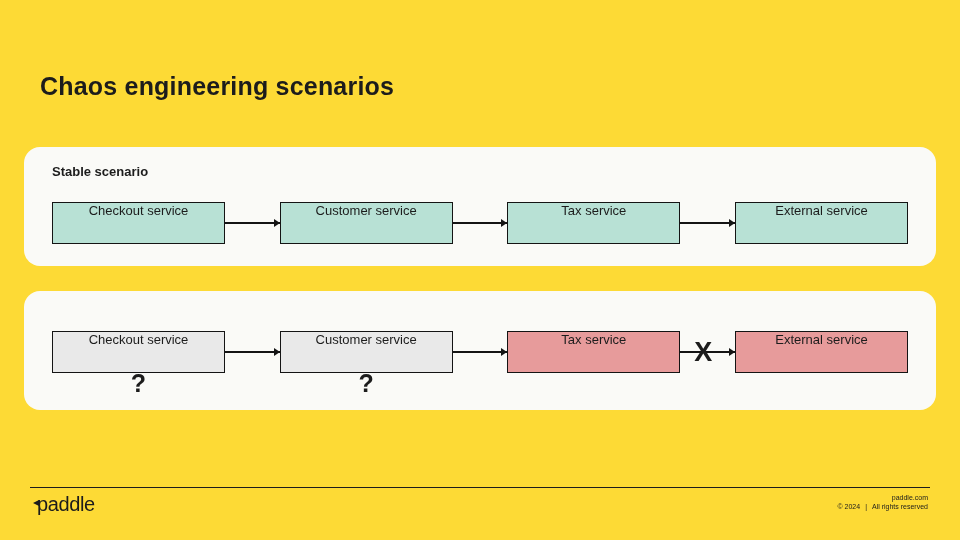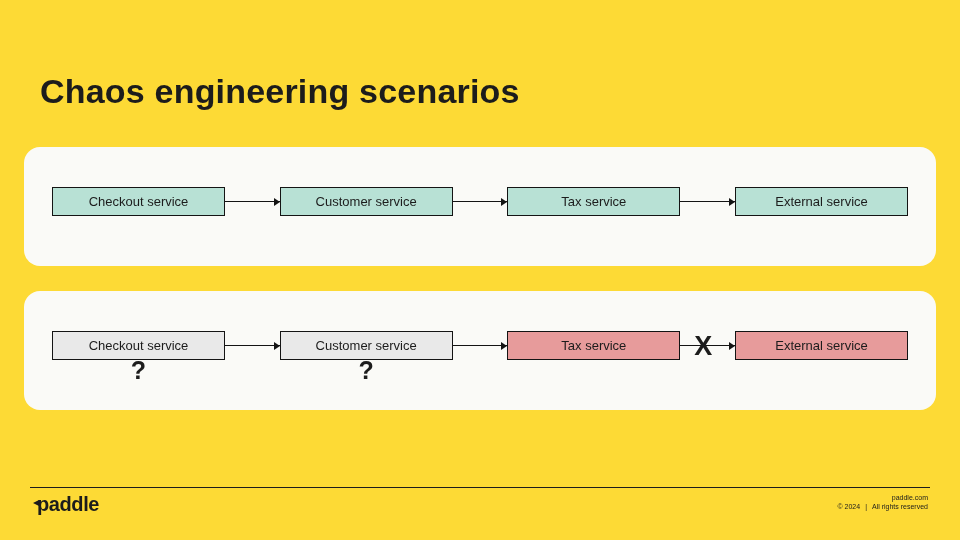--- a/index.html
+++ b/index.html
@@ -6,21 +6,21 @@
   body{
     width:960px;height:540px;
     font-family:"Liberation Sans", sans-serif;
     background:var(--color-background,#FDDA35);
     overflow:hidden;
   }
   .slide{position:relative;width:960px;height:540px;}
 
   .title{
     position:absolute;left:40px;top:72px;margin:0;
-    font-size:34px;font-weight:600;letter-spacing:0.2px;
+    font-size:25px;font-weight:600;letter-spacing:0.2px;
     color:var(--color-text,#1C1C1C);
   }
 
   .panel{
     position:absolute;left:24px;width:912px;height:119px;
     background:var(--color-panel,#FAFAF7);
     border-radius:16px;
     box-sizing:border-box;
     padding:17px 28px 0 28px;
   }
@@ -32,23 +32,23 @@
     color:var(--color-text,#1C1C1C);
   }
 
   .flow-row{
     display:flex;align-items:center;
     margin-top:23px;
   }
 
   .box{
     position:relative;
-    flex:0 0 173px;height:29px;box-sizing:border-box;
+    flex:0 0 173px;height:42px;box-sizing:border-box;
     border:1.5px solid var(--color-border,#141414);
-    display:flex;align-items:center;justify-content:center;
+    display:flex;justify-content:center;
     font-size:13px;color:var(--color-text,#1C1C1C);
   }
   .box.stable{background:var(--color-stable-box,#B8E1D5);}
   .box.unknown{background:var(--color-unknown-box,#E9E9E9);}
   .box.failed{background:var(--color-failed-box,#E79B9B);}
 
   .qmark{
     position:absolute;top:100%;left:50%;transform:translateX(-50%);
     margin-top:1px;
     font-size:25px;font-weight:800;line-height:0.85;
@@ -72,21 +72,21 @@
     color:var(--color-text,#141414);
   }
 
   .footer-divider{
     position:absolute;left:30px;right:30px;top:487px;height:1px;
     background:var(--color-text,#232313);
   }
   .logo{
     position:absolute;left:33px;top:493px;
     display:flex;align-items:center;
-    font-size:20px;font-weight:700;letter-spacing:-0.4px;
+    font-size:20px;font-weight:400;letter-spacing:-0.4px;
     color:var(--color-text,#232313);
   }
   .logo-arrow{
     width:0;height:0;margin-right:-2px;margin-bottom:3px;
     border-top:3.5px solid transparent;
     border-bottom:3.5px solid transparent;
     border-right:6px solid var(--color-text,#232313);
   }
   .footer-meta{
     position:absolute;right:32px;top:494px;
@@ -97,20 +97,21 @@
   .footer-rights .sep{margin:0 5px;}
 </style>
 </head>
 <body>
 
 <div class="slide">
 
   <h1 class="title">Chaos engineering scenarios</h1>
 
   <section class="panel panel-1">
+    <h2 class="panel-heading">Stable scenario</h2>
     <div class="flow-row">
       <div class="box stable">
         <span class="box-label">Checkout service</span>
       </div>
       <div class="connector"></div>
       <div class="box stable">
         <span class="box-label">Customer service</span>
       </div>
       <div class="connector"></div>
       <div class="box stable">

